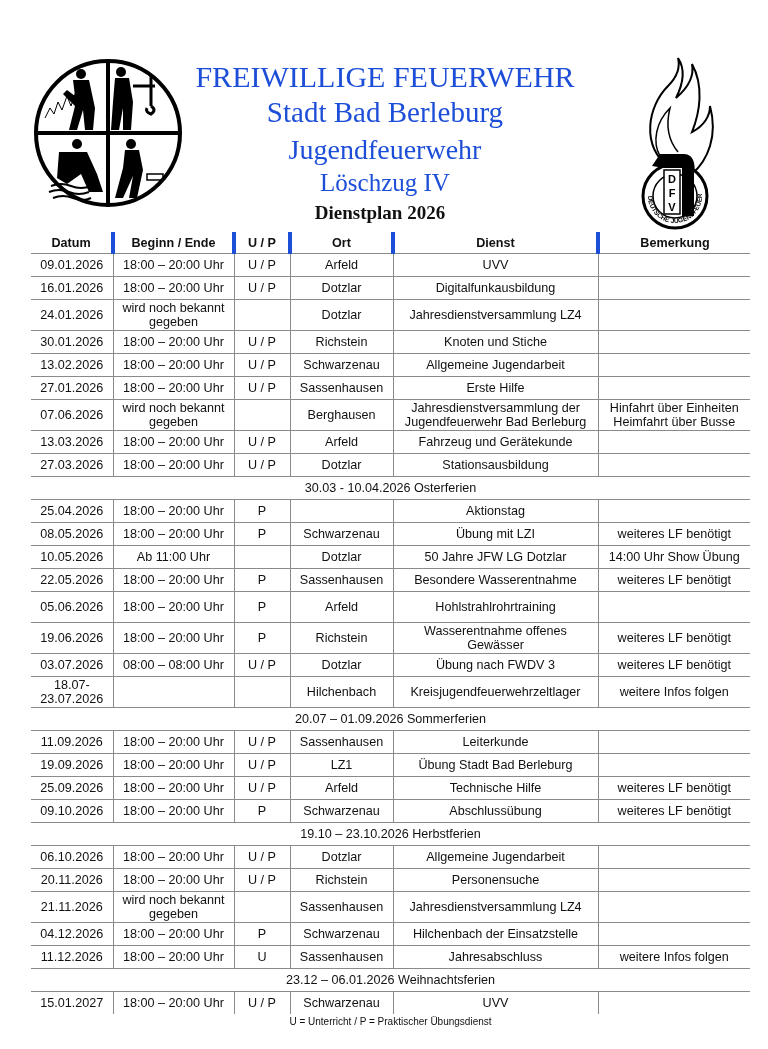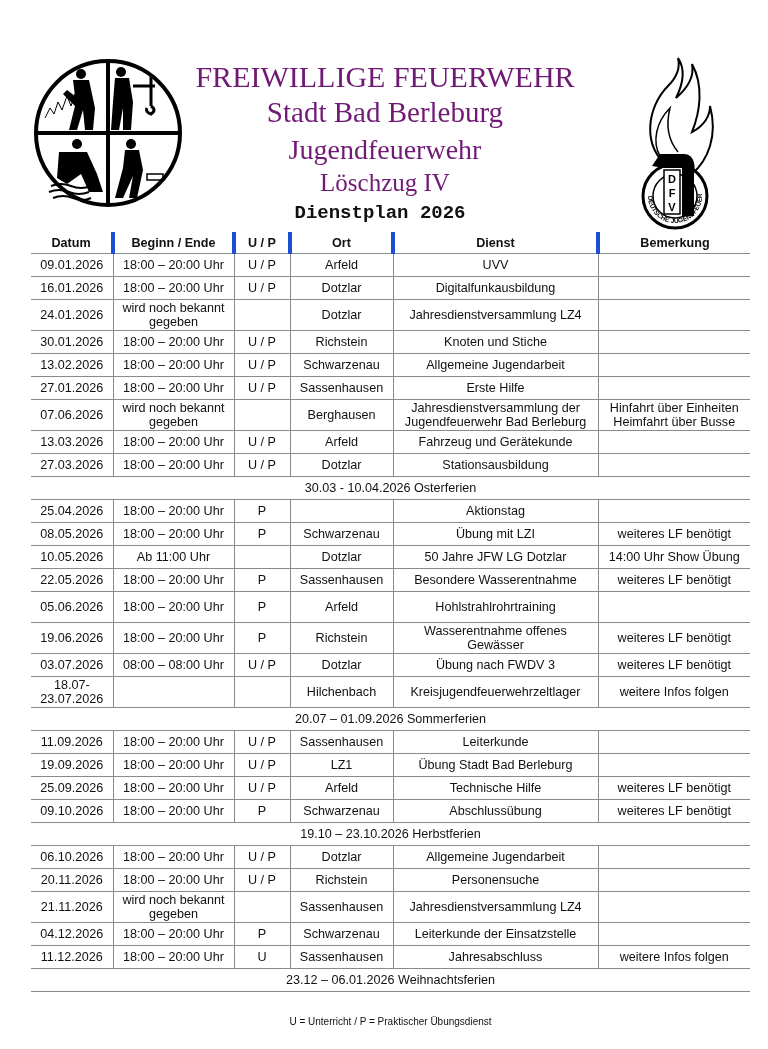--- a/index.html
+++ b/index.html
@@ -1,24 +1,24 @@
 <!DOCTYPE html>
 <html><head>
 <meta charset="utf-8">
 <style>
   html, body { margin: 0; padding: 0; background: #ffffff; }
   body { width: 768px; height: 1049px; position: relative; overflow: hidden; color: #111; }
   .logo-left { position: absolute; left: 33px; top: 58px; width: 150px; height: 150px; }
   .logo-right { position: absolute; left: 630px; top: 56px; width: 90px; height: 175px; }
-  .header { position: absolute; left: 180px; top: 60px; width: 410px; text-align: center; font-family: "Liberation Serif", "DejaVu Serif", serif; color: #701a75; }
+  .header { position: absolute; left: 180px; top: 60px; width: 410px; text-align: center; font-family: "Liberation Serif", "DejaVu Serif", serif; color: #1d4ed8; }
   .h1 { font-size: 30px; line-height: 34px; letter-spacing: 0px; }
   .h2 { font-size: 29px; line-height: 37px; }
   .h3 { font-size: 28px; line-height: 37px; }
   .h4 { font-size: 25px; line-height: 30px; }
-  .plan-title { position: absolute; left: 250px; top: 202px; width: 260px; text-align: center; font-family: Liberation Mono, monospace; font-weight: bold; font-size: 19px; }
+  .plan-title { position: absolute; left: 250px; top: 202px; width: 260px; text-align: center; font-family: Liberation Serif, serif; font-weight: bold; font-size: 19px; }
   table.plan { position: absolute; left: 31px; top: 232px; width: 719px; border-collapse: collapse; font-family: "Liberation Sans", "DejaVu Sans", sans-serif; font-size: 12.6px; }
   table.plan th, table.plan td { text-align: center; vertical-align: middle; padding: 0 2px; line-height: 14px; }
   table.plan th { font-weight: bold; height: 21px; border-left: 4px solid #1d4ed8; border-bottom: 1.5px solid #8a8a8a; }
   table.plan th:first-child, table.plan td:first-child { border-left: none; }
   table.plan td { border-left: 1px solid #8a8a8a; border-bottom: 1.5px solid #8a8a8a; height: 22px; }
   table.plan tr.tall td { height: 30px; }
   table.plan tr.holiday td { border-left: none; height: 22px; }
   table.plan tr.last td { border-bottom: none; }
   col.c1 { width: 82px; } col.c2 { width: 121px; } col.c3 { width: 56px; } col.c4 { width: 103px; } col.c5 { width: 205px; } col.c6 { width: 152px; }
   .legend { position: absolute; left: 31px; top: 1016px; width: 719px; text-align: center; font-family: "Liberation Sans", "DejaVu Sans", sans-serif; font-size: 10px; }
@@ -292,30 +292,38 @@
         <td></td>
         <td>Sassenhausen</td>
         <td>Jahresdienstversammlung LZ4</td>
         <td></td>
       </tr>
       <tr>
         <td>04.12.2026</td>
         <td>18:00 – 20:00 Uhr</td>
         <td>P</td>
         <td>Schwarzenau</td>
-        <td>Leiterkunde der Einsatzstelle</td>
+        <td>Hilchenbach der Einsatzstelle</td>
         <td></td>
       </tr>
       <tr>
         <td>11.12.2026</td>
         <td>18:00 – 20:00 Uhr</td>
         <td>U</td>
         <td>Sassenhausen</td>
         <td>Jahresabschluss</td>
         <td>weitere Infos folgen</td>
       </tr>
       <tr class="holiday">
         <td colspan="6">23.12 – 06.01.2026 Weihnachtsferien</td>
       </tr>
+      <tr class="last">
+        <td>15.01.2027</td>
+        <td>18:00 – 20:00 Uhr</td>
+        <td>U / P</td>
+        <td>Schwarzenau</td>
+        <td>UVV</td>
+        <td></td>
+      </tr>
     </tbody>
 </table>
 
 <div class="legend">U = Unterricht / P = Praktischer Übungsdienst</div>
 
 </body></html>

